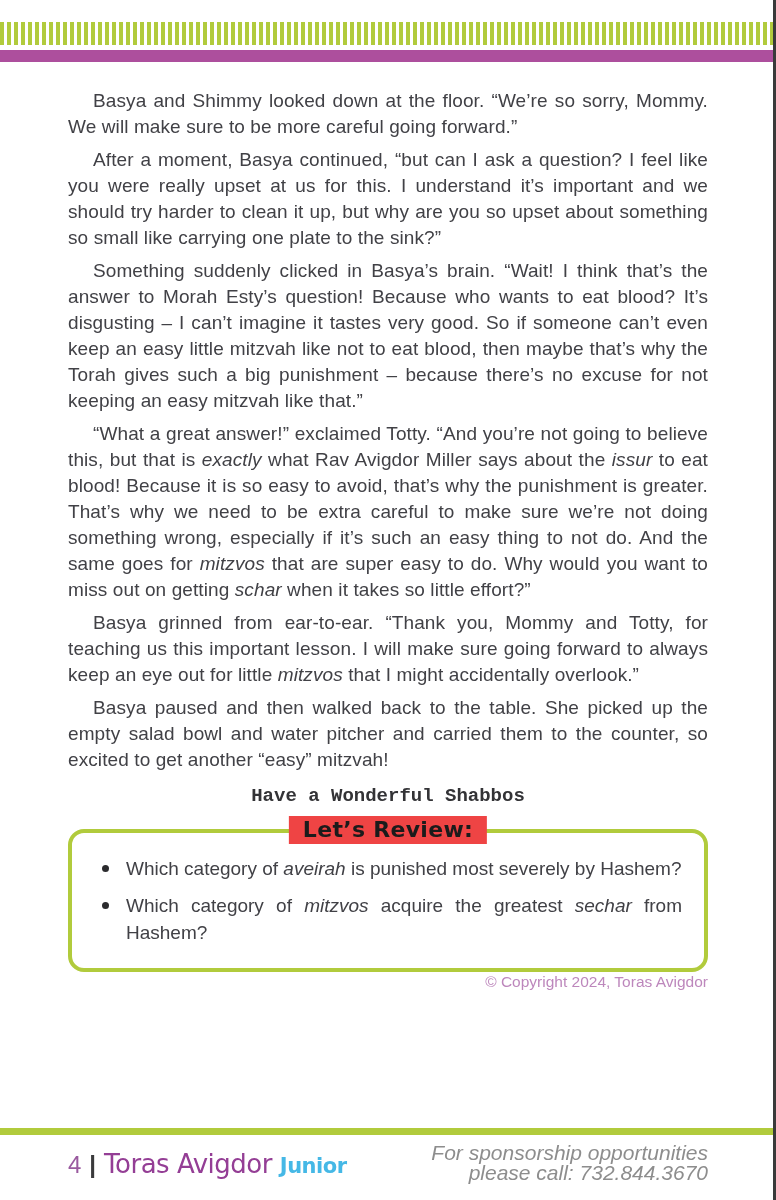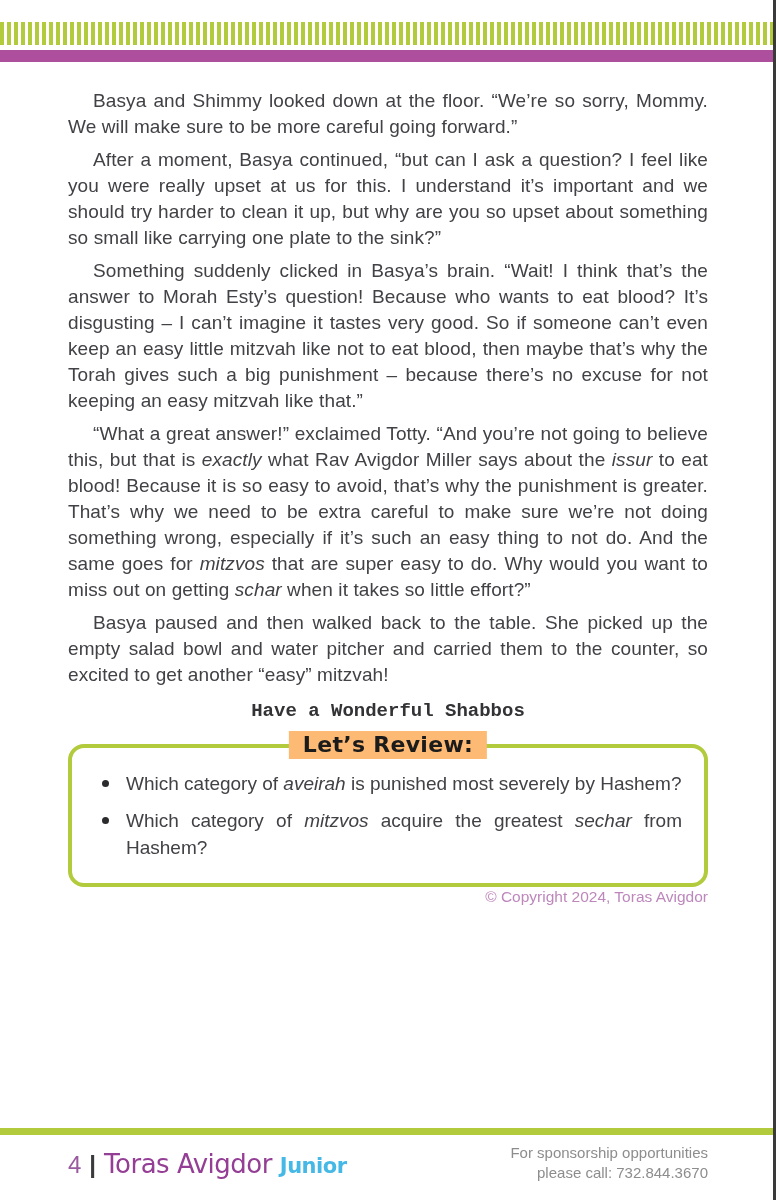--- a/index.html
+++ b/index.html
@@ -48,21 +48,21 @@
   .review-box{
     position:relative;
     margin-top:20px;
     border:4px solid var(--green);
     border-radius:16px;
     padding:22px 22px 12px 22px;
     background:#ffffff;
   }
   .review-title{
     position:absolute;top:-17px;left:50%;transform:translateX(-50%);
-    background:#fdba74;
+    background:#ef4444;
     padding:0 14px;
     font-family:"DejaVu Sans", sans-serif;
     font-weight:800;font-size:22px;letter-spacing:0.3px;
     color:var(--title-black);
     white-space:nowrap;line-height:28px;
   }
   ul.review-list{list-style:none;margin:0;padding:0;}
   ul.review-list li{
     position:relative;
     padding-left:32px;
@@ -97,39 +97,41 @@
     font-family:"DejaVu Sans", sans-serif;
     font-size:26px;font-weight:400;color:var(--brand-purple);
     letter-spacing:-0.5px;
   }
   .brand-suffix{
     font-family:"DejaVu Sans", sans-serif;
     font-size:21px;font-weight:800;color:var(--junior-blue);
     letter-spacing:-0.5px;
   }
   .sponsorship{
-    text-align:right;font-size:15px;line-height:20px;
+    text-align:right;font-size:21px;line-height:20px;
     color:var(--footer-gray);
+    font-style:italic;
   }
   .edge-bar{
     position:absolute;top:0;right:0;width:3px;height:1200px;
     background:var(--edge-dark);
   }
 </style>
 </head>
 <body>
 
 <div class="stripe-band"></div>
 <div class="magenta-bar"></div>
 
 <div class="content">
   <p class="story"><span>Basya and Shimmy looked down at the floor. “We’re so sorry, Mommy. We will make sure to be more careful going forward.”</span></p>
   <p class="story"><span>After a moment, Basya continued, “but can I ask a question? I feel like you were really upset at us for this. I understand it’s important and we should try harder to clean it up, but why are you so upset about something so small like carrying one plate to the sink?”</span></p>
   <p class="story"><span>Something suddenly clicked in Basya’s brain. “Wait! I think that’s the answer to Morah Esty’s question! Because who wants to eat blood? It’s disgusting – I can’t imagine it tastes very good. So if someone can’t even keep an easy little mitzvah like not to eat blood, then maybe that’s why the Torah gives such a big punishment – because there’s no excuse for not keeping an easy mitzvah like that.”</span></p>
   <p class="story"><span>“What a great answer!” exclaimed Totty. “And you’re not going to believe this, but that is </span><em>exactly</em><span> what Rav Avigdor Miller says about the </span><em>issur</em><span> to eat blood! Because it is so easy to avoid, that’s why the punishment is greater. That’s why we need to be extra careful to make sure we’re not doing something wrong, especially if it’s such an easy thing to not do. And the same goes for </span><em>mitzvos</em><span> that are super easy to do. Why would you want to miss out on getting </span><em>schar</em><span> when it takes so little effort?”</span></p>
+  <p class="story"><span>Basya grinned from ear-to-ear. “Thank you, Mommy and Totty, for teaching us this important lesson. I will make sure going forward to always keep an eye out for little </span><em>mitzvos</em><span> that I might accidentally overlook.”</span></p>
   <p class="story"><span>Basya paused and then walked back to the table. She picked up the empty salad bowl and water pitcher and carried them to the counter, so excited to get another “easy” mitzvah!</span></p>
 
   <p class="closing">Have a Wonderful Shabbos</p>
 
   <div class="review-box">
     <div class="review-title">Let’s Review:</div>
     <ul class="review-list">
       <li>
         <span class="dot"></span>
         <span><span>Which category of </span><em>aveirah</em><span> is punished most severely by Hashem?</span></span>

